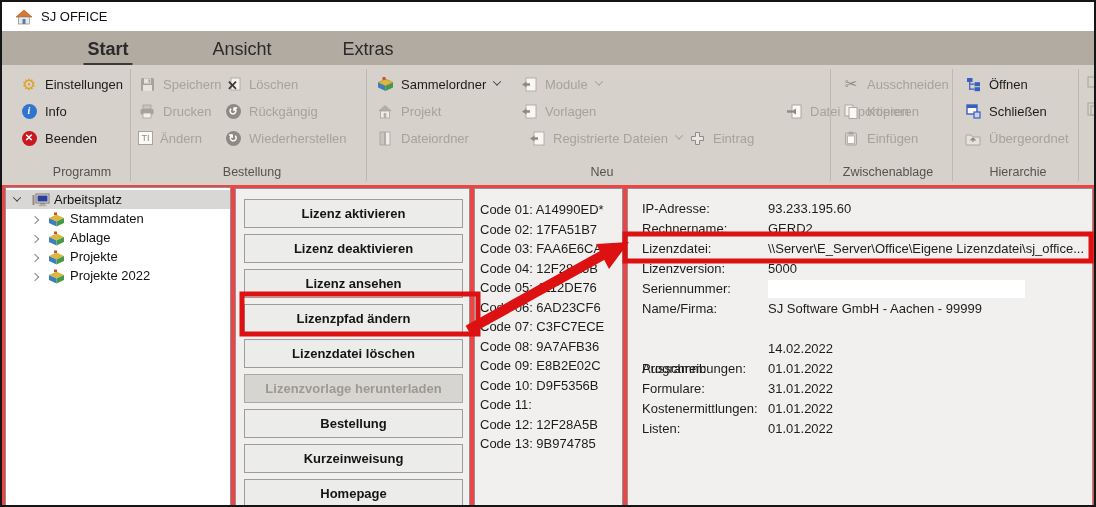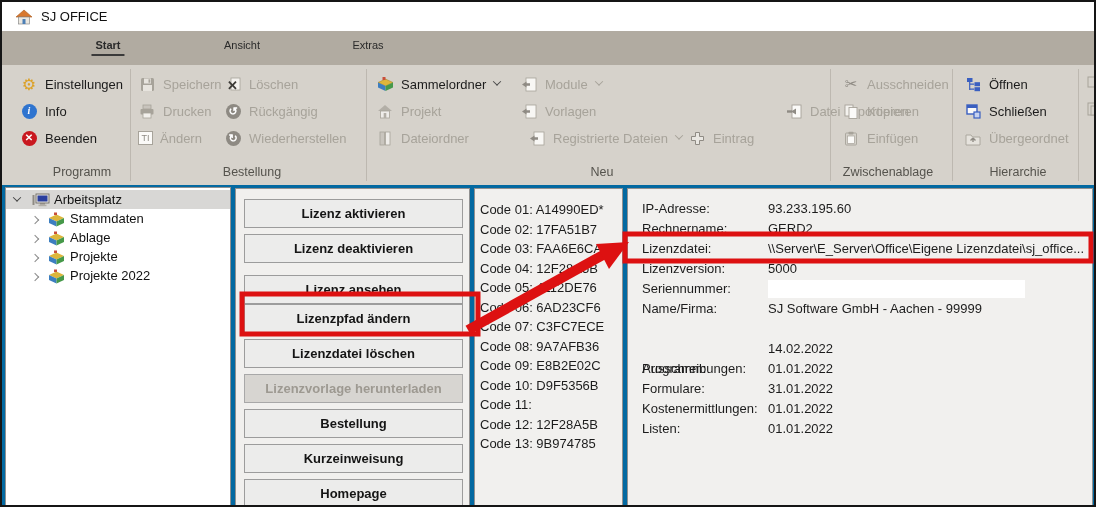--- a/index.html
+++ b/index.html
@@ -6,37 +6,37 @@
   *{box-sizing:border-box;font-family:"Liberation Sans", sans-serif;}
   .window{position:relative;width:1096px;height:507px;border:2px solid #151515;background:#d6d2cb;overflow:hidden;}
 
   
   .titlebar{position:absolute;left:0;top:0;width:100%;height:29px;background:#ffffff;display:flex;align-items:center;}
   .titlebar .appicon{margin-left:13px;width:18px;height:16px;display:inline-block;}
   .titlebar .title{margin-left:8px;font-size:13px;color:#111;}
 
   
   .tabrow{position:absolute;left:0;top:29px;width:100%;height:34px;background:#b1aba1;}
-  .tab{position:absolute;top:8px;transform:translateX(-50%);font-size:11px;color:#2a2a2a;padding:0 4px 3px 4px;cursor:default;}
+  .tab{position:absolute;top:8px;transform:translateX(-50%);font-size:18px;color:#2a2a2a;padding:0 4px 3px 4px;cursor:default;}
   .tab.active{font-weight:bold;border-bottom:2px solid #3a3a3a;}
 
   
   .ribbon{position:absolute;left:0;top:63px;width:100%;height:120px;background:#d6d2cb;}
   .rdiv{position:absolute;top:4px;height:112px;width:1px;background:#bdb8b0;}
   .ritem{position:absolute;height:24px;display:flex;align-items:center;font-size:13px;color:#1c1c1c;white-space:nowrap;cursor:default;}
   .ritem.disabled{color:#a7a39a;}
   .ric{width:18px;height:17px;display:inline-flex;align-items:center;justify-content:center;margin-right:7px;flex:none;}
   .glabel{position:absolute;top:100px;transform:translateX(-50%);font-size:12.5px;color:#55534d;white-space:nowrap;}
   .cir{width:15px;height:15px;border-radius:50%;display:inline-flex;align-items:center;justify-content:center;color:#fff;font-size:10px;font-weight:bold;line-height:1;}
   .chev{display:inline-block;width:6px;height:6px;border-right:1.5px solid currentColor;border-bottom:1.5px solid currentColor;transform:rotate(45deg) translate(-1px,-1px);margin-left:8px;margin-bottom:3px;}
   .chev.right{transform:rotate(-45deg);margin:0;}
   .cuticon{position:absolute;width:11px;height:15px;overflow:hidden;color:#a7a39a;}
 
   
-  .content{position:absolute;left:0;top:183px;width:100%;height:322px;background:#0369a1;}
+  .content{position:absolute;left:0;top:183px;width:100%;height:322px;background:#ef4444;}
   .panel{position:absolute;background:#f1f0ee;border:1px solid #919191;}
 
   
   .treepanel{left:3px;top:2px;width:226px;height:319px;background:#ffffff;}
   .trow{position:absolute;left:0;width:100%;height:19px;display:flex;align-items:center;font-size:13px;color:#111;cursor:default;}
   .trow.selected{background:#d8d7d5;}
   .trow .tchev{position:absolute;color:#444;}
   .trow .ticon{position:absolute;width:18px;height:15px;}
   .trow .tlabel{position:absolute;white-space:nowrap;}
 
@@ -369,21 +369,21 @@
               <polygon points="16,6 8.5,9.5 8.5,14.5 16,11" fill="#46994a"></polygon>
             </svg>
         </span>
         <span class="tlabel" style="left:64px;">Projekte 2022</span>
       </div>
     </div>
 
     <div class="panel btnpanel">
       <div class="lbtn" style="top:10px;">Lizenz aktivieren</div>
       <div class="lbtn" style="top:45px;">Lizenz deaktivieren</div>
-      <div class="lbtn" style="top:86px;">Lizenz ansehen</div>
+      <div class="lbtn" style="top:80px;">Lizenz ansehen</div>
       <div class="lbtn" style="top:115px;">Lizenzpfad ändern</div>
       <div class="lbtn disabled" style="top:185px;">Lizenzvorlage herunterladen</div>
       <div class="lbtn" style="top:150px;">Lizenzdatei löschen</div>
       <div class="lbtn" style="top:220px;">Bestellung</div>
       <div class="lbtn" style="top:255px;">Kurzeinweisung</div>
       <div class="lbtn" style="top:290px;">Homepage</div>
     </div>
 
     <div class="panel codepanel">
       <div class="codeline" style="top:13px;">Code 01: A14990ED*</div>

